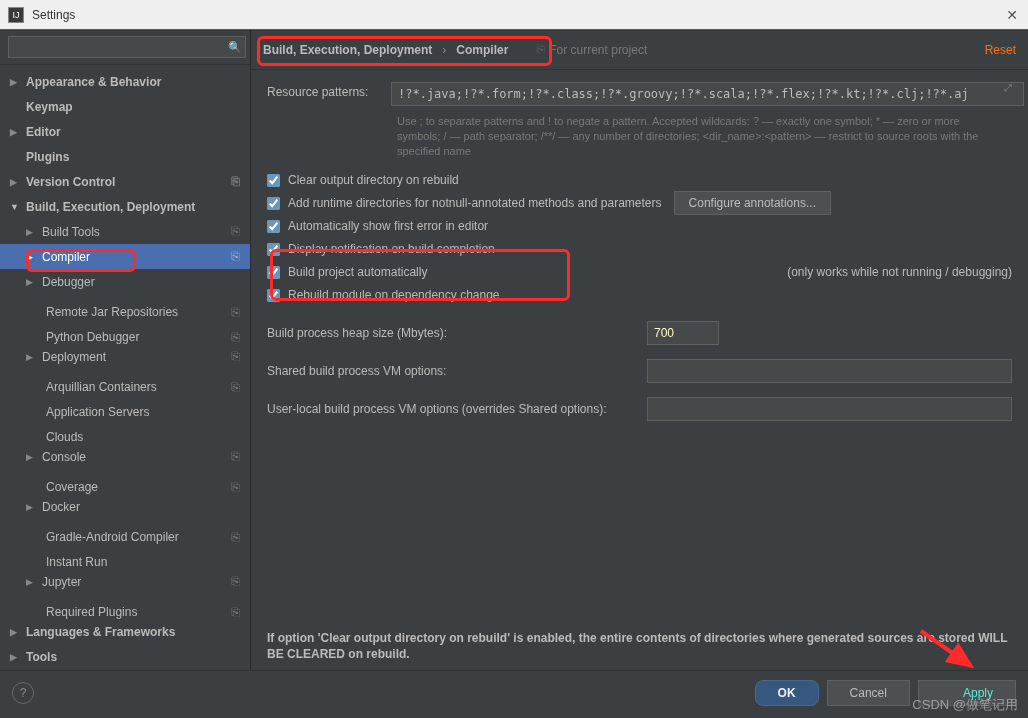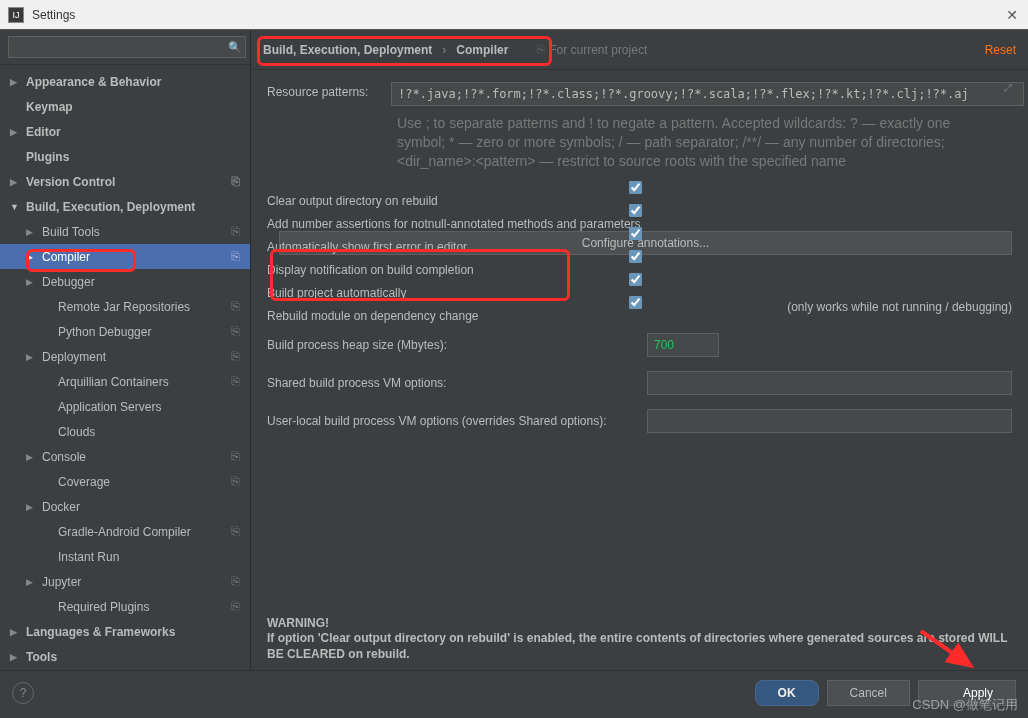--- a/index.html
+++ b/index.html
@@ -13,21 +13,21 @@
 
 .sidebar { width: 251px; background: #3c3f41; border-right: 1px solid #2b2b2b; display: flex; flex-direction: column; }
 .search-row { padding: 6px 8px; display: flex; align-items: center; border-bottom: 1px solid #323232; }
 .search-input { flex: 1; height: 22px; background: #45494a; border: 1px solid #5e6060; color: #bbb; padding: 2px 20px 2px 6px; }
 .search-icon { margin-left: -18px; color: #888; font-size: 11px; }
 
 .tree { flex: 1; overflow-y: auto; padding-top: 4px; }
 .tree-item { display: flex; align-items: center; height: 25px; padding-left: 10px; cursor: pointer; color: #bbbbbb; position: relative; }
 .tree-item.bold { font-weight: bold; }
 .tree-item.level1 { padding-left: 26px; }
-.tree-item.level2 { padding-left: 42px; }
+.tree-item.level2 { padding-left: 30px; align-items: flex-end; }
 .tree-item.selected { background: #4b6eaf; color: #fff; }
 .tree-item .arrow { width: 12px; display: inline-block; color: #888; font-size: 9px; margin-right: 4px; }
 .tree-item .arrow.open { color: #bbb; }
 .tree-item.selected .arrow { color: #fff; }
 .tree-item .badge { margin-left: auto; margin-right: 10px; opacity: 0.5; font-size: 11px; }
 .tree-item.noarrow .arrow { visibility: hidden; }
 
 .main { flex: 1; display: flex; flex-direction: column; background: #3c3f41; }
 .main-header { height: 40px; display: flex; align-items: center; padding: 0 12px; border-bottom: 1px solid #323232; }
 .breadcrumb { font-weight: bold; color: #bbbbbb; display: flex; align-items: center; }
@@ -35,44 +35,44 @@
 .header-note { margin-left: 28px; color: #787878; display: flex; align-items: center; font-size: 11px; }
 .header-note .badge-icon { opacity: 0.6; margin-right: 4px; font-size: 11px; }
 .reset { margin-left: auto; color: #f97316; cursor: pointer; }
 
 .main-body { flex: 1; padding: 12px 16px 0 16px; overflow: hidden; position: relative; }
 .form-row { display: flex; align-items: flex-start; margin-bottom: 8px; }
 .label { width: 124px; color: #bbbbbb; padding-top: 3px; }
 .pattern-input { flex: 1; background: #45494a; border: 1px solid #5e6060; color: #bbb; font-family: "Consolas", monospace; font-size: 12px; padding: 3px 24px 3px 6px; height: 24px; }
 .expand-icon { margin-left: -20px; color: #888; font-size: 10px; cursor: pointer; }
 
-.hint { margin-left: 130px; padding-right: 10px; color: #787878; line-height: 1.35; font-size: 14px; margin-bottom: 10px; }
-
-.check-row { display: flex; height: 23px; flex-direction: column; }
+.hint { margin-left: 130px; padding-right: 10px; color: #787878; line-height: 1.35; font-size: 11px; margin-bottom: 10px; }
+
+.check-row { display: flex; align-items: center; height: 23px; }
 .check-row input[type=checkbox] { margin-right: 8px; accent-color: #6897bb; }
 .check-row .cb-label { color: #bbbbbb; }
 .check-row .aside { margin-left: auto; padding-left: 20px; color: #bbbbbb; }
 .cfg-btn { background: #4c5052; border: 1px solid #5e6060; color: #bbb; padding: 4px 14px; cursor: pointer; margin-left: 12px; }
 
 .opt-row { display: flex; align-items: center; margin-top: 14px; }
 .opt-row .label2 { flex: 0 0 auto; color: #bbbbbb; }
-.num-input { width: 72px; background: #45494a; border: 1px solid #5e6060; color: #22c55e; padding: 3px 6px; height: 24px; margin-left: 0; }
+.num-input { width: 72px; background: #45494a; border: 1px solid #5e6060; color: #fef9c3; padding: 3px 6px; height: 24px; margin-left: 0; }
 .wide-input { flex: 1; background: #45494a; border: 1px solid #5e6060; color: #bbb; padding: 3px 6px; height: 24px; }
 .field-gap { width: 380px; }
 
 .warning { position: absolute; bottom: 0; left: 16px; right: 16px; padding-bottom: 8px; }
 .warning .w-title { font-weight: bold; color: #bbbbbb; }
 .warning .w-body { font-weight: bold; color: #bbbbbb; line-height: 1.35; }
 
 .footer { height: 44px; border-top: 1px solid #323232; display: flex; align-items: center; padding: 0 12px; }
 .help-icon { width: 22px; height: 22px; border: 1px solid #666; border-radius: 50%; display: flex; align-items: center; justify-content: center; color: #888; cursor: pointer; }
 .footer-spacer { flex: 1; }
 .btn { height: 26px; padding: 0 22px; background: #4c5052; border: 1px solid #5e6060; color: #bbb; margin-left: 8px; cursor: pointer; }
 .btn.primary { background: #365880; border-color: #4a688c; color: #eee; font-weight: bold; border-radius: 8px; }
-.btn.disabled { color: #ffffff; padding-left: 44px; }
+.btn.disabled { color: #5eead4; padding-left: 44px; }
 
 .highlight-box { position: absolute; border: 3px solid #ff2a2a; border-radius: 6px; pointer-events: none; z-index: 100; }
 .hb1 { left: 257px; top: 36px; width: 295px; height: 30px; }
 .hb2 { left: 26px; top: 249px; width: 110px; height: 23px; }
 .hb3 { left: 270px; top: 249px; width: 300px; height: 52px; }
 
 .watermark { position: absolute; right: 10px; bottom: 4px; color: #c9c9c9; opacity: 0.65; font-size: 13px; pointer-events: none; }
 
 .red-arrow { position: absolute; right: 42px; bottom: 42px; pointer-events: none; z-index: 101; }
 </style>
@@ -226,21 +226,21 @@
         <span class="expand-icon">⤢</span>
       </div>
       <div class="hint">Use ; to separate patterns and ! to negate a pattern. Accepted wildcards: ? — exactly one symbol; * — zero or more symbols; / — path separator; /**/ — any number of directories; &lt;dir_name&gt;:&lt;pattern&gt; — restrict to source roots with the specified name</div>
 
       <div class="check-row">
         <input type="checkbox" checked="" style="">
         <span class="cb-label"><span>Clear output directory on rebuild</span></span>
       </div>
       <div class="check-row">
         <input type="checkbox" checked="" style="">
-        <span class="cb-label">Add number assertions for notnull-annotated methods and parameters</span>
+        <span class="cb-label">Add runtime directories for notnull-annotated methods and parameters</span>
         <button class="cfg-btn">Configure annotations...</button>
       </div>
       <div class="check-row">
         <input type="checkbox" checked="" style="">
         <span class="cb-label">Automatically show first error in editor</span>
       </div>
       <div class="check-row">
         <input type="checkbox" checked="" style="">
         <span class="cb-label">Display notification on build completion</span>
       </div>
@@ -261,21 +261,20 @@
       <div class="opt-row">
         <div class="field-gap"><span class="label2">Shared build process VM options:</span></div>
         <input class="wide-input" style="">
       </div>
       <div class="opt-row">
         <div class="field-gap"><span class="label2">User-local build process VM options (overrides Shared options):</span></div>
         <input class="wide-input" style="">
       </div>
 
       <div class="warning">
-        <div class="w-title">WARNING!</div>
         <div class="w-body">If option 'Clear output directory on rebuild' is enabled, the entire contents of directories where generated sources are stored WILL BE CLEARED on rebuild.</div>
       </div>
     </div>
   </div>
 </div>
 
 <div class="footer">
   <div class="help-icon">?</div>
   <div class="footer-spacer"></div>
   <button class="btn primary">OK</button>

